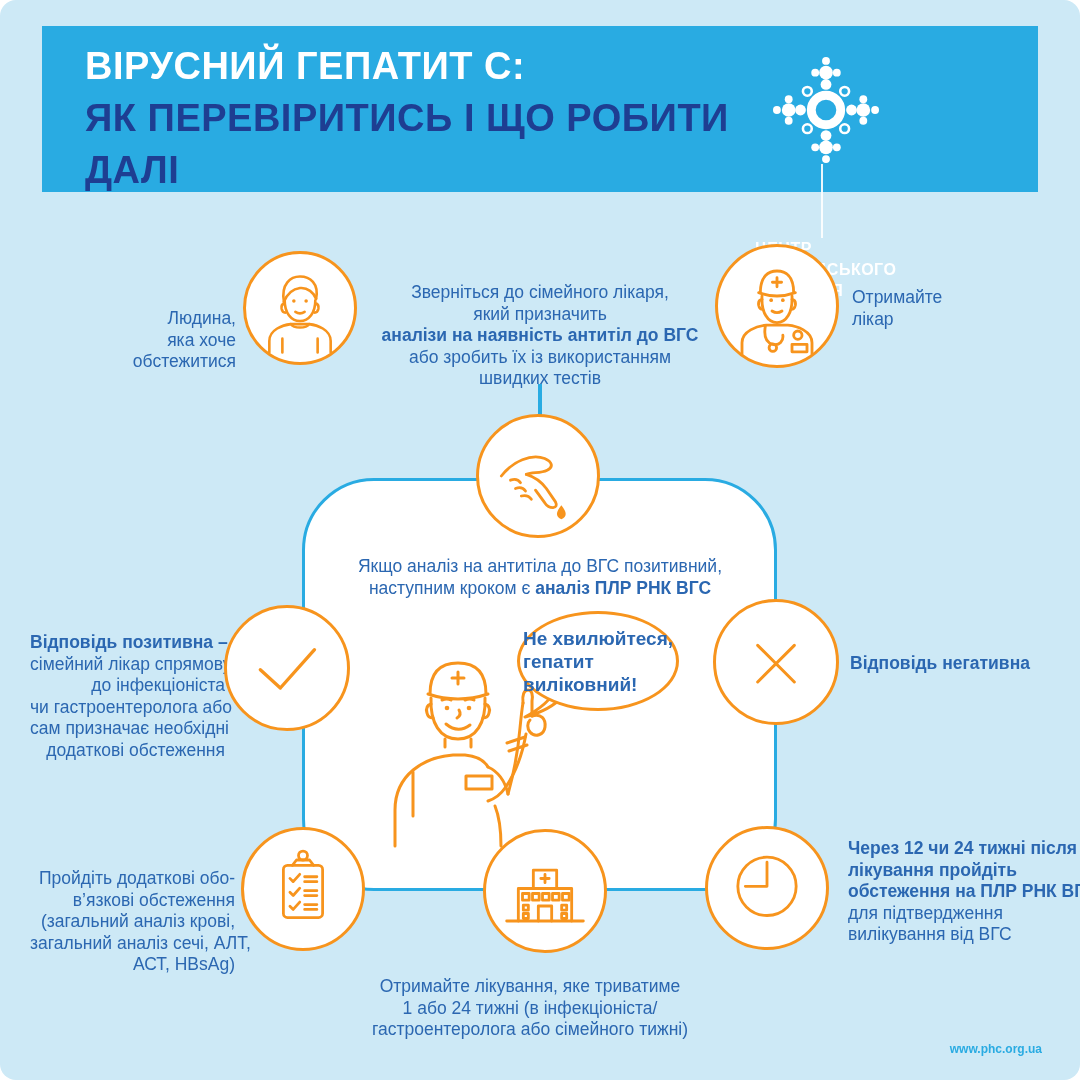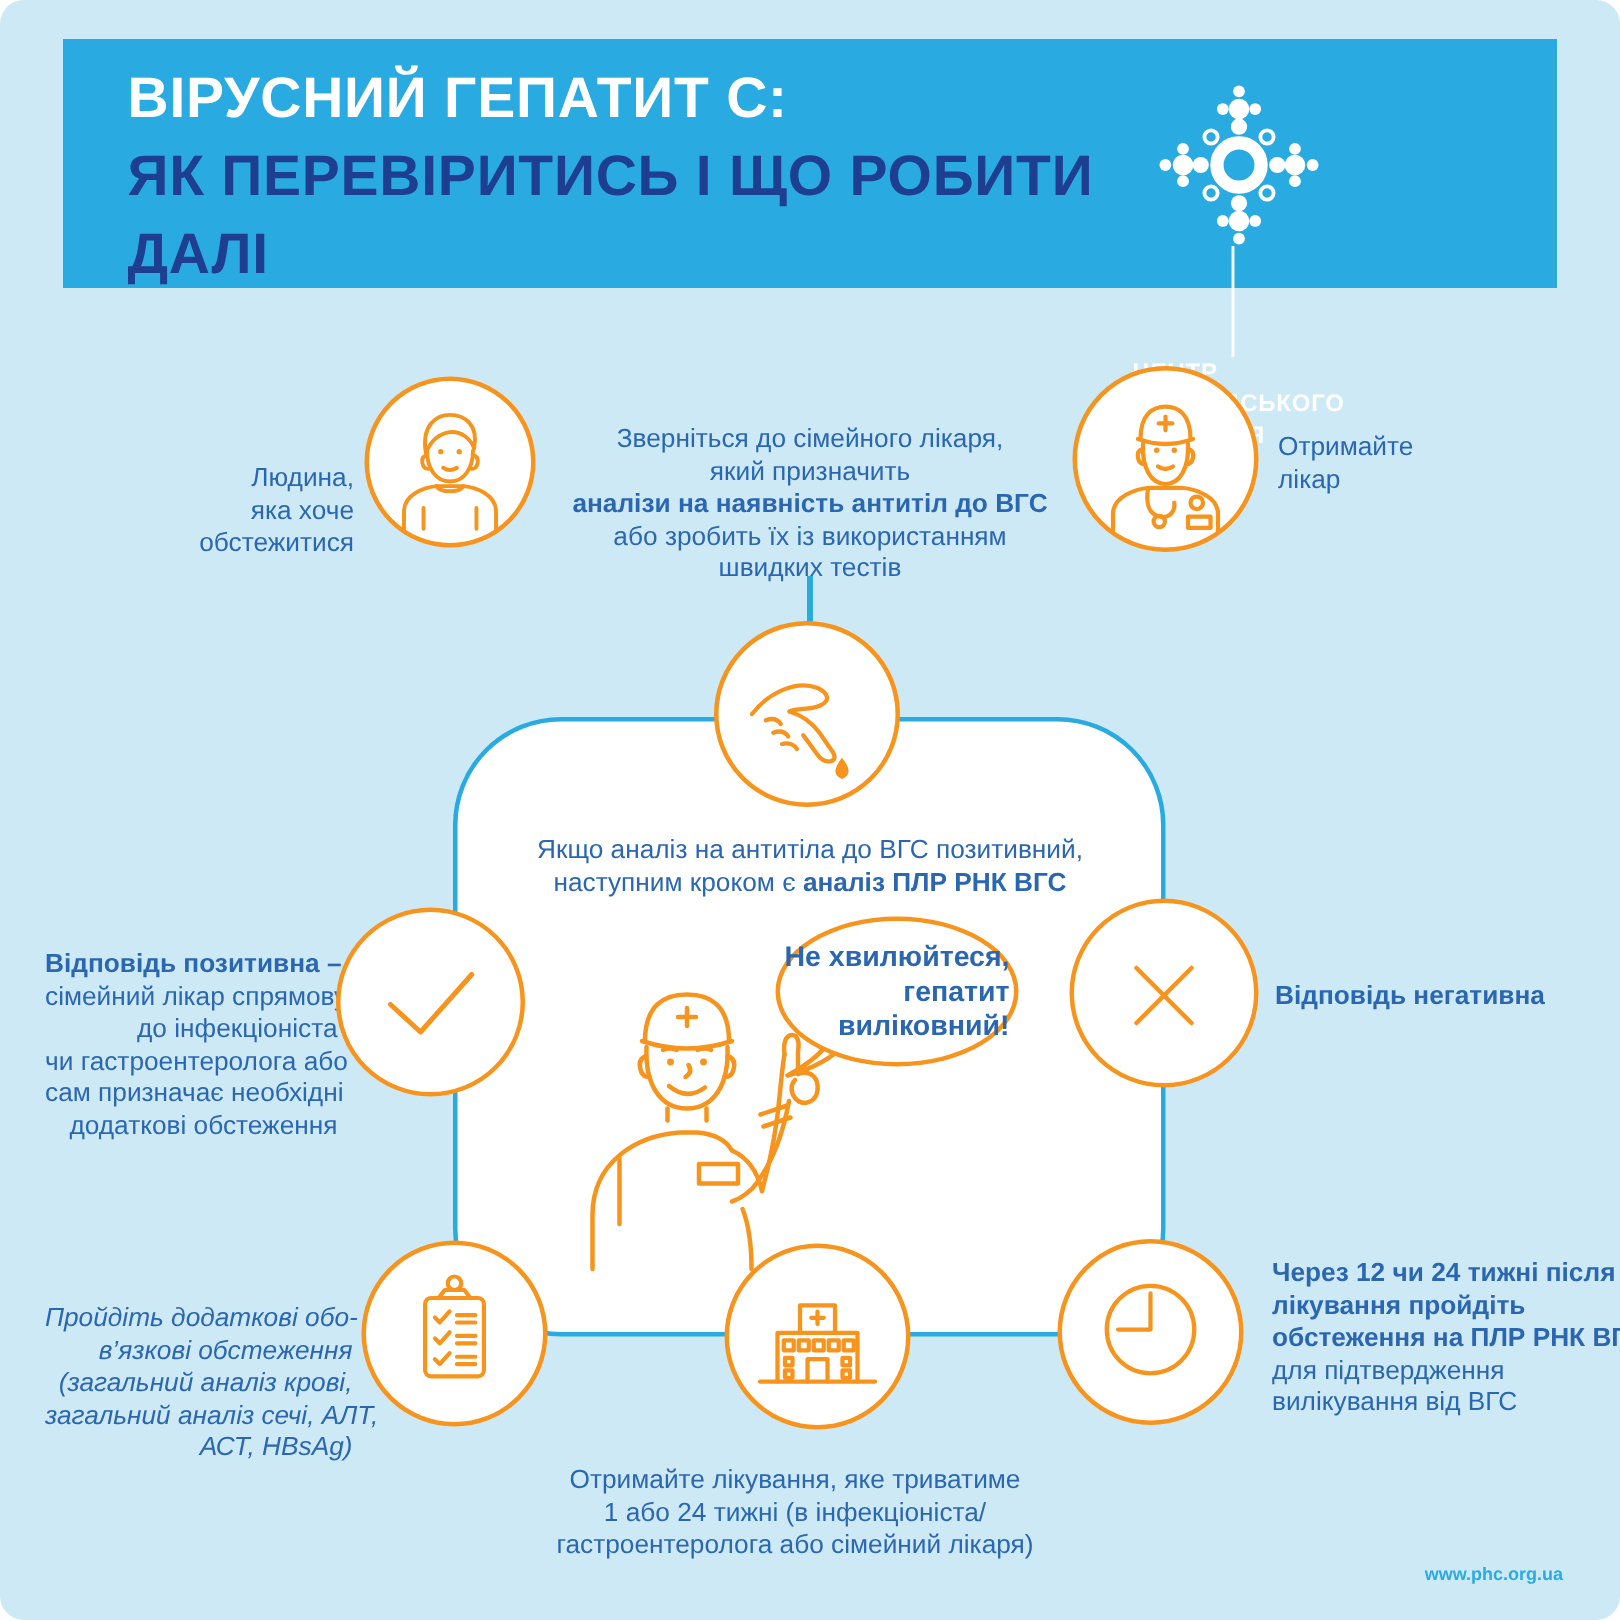--- a/index.html
+++ b/index.html
@@ -27,21 +27,21 @@
   
   .circ{position:absolute;border-radius:50%;background:#ffffff;border:3px solid var(--orange);
         box-sizing:border-box;display:flex;align-items:center;justify-content:center;z-index:3;}
   .circ svg{display:block;}
   .stroke{fill:none;stroke:var(--orange);stroke-width:3.4;stroke-linecap:round;stroke-linejoin:round;}
   .fillo{fill:var(--orange);stroke:none;}
   
   .bubble{position:absolute;left:517px;top:611px;width:156px;height:94px;background:#ffffff;
           border:3px solid var(--orange);border-radius:50%;display:flex;align-items:center;justify-content:center;
           z-index:4;}
-  .bubble-inner{text-align:right;color:var(--text_blue);font-weight:bold;font-size:19px;line-height:23px;}
+  .bubble-inner{text-align:left;color:var(--text_blue);font-weight:bold;font-size:19px;line-height:23px;}
   .tail{position:absolute;left:521px;top:688px;z-index:3;}
   .illo{position:absolute;left:373px;top:648px;z-index:2;}
   .footer{position:absolute;right:38px;top:1042px;color:var(--accent);font-weight:bold;font-size:12px;z-index:2;cursor:pointer;}
 </style>
 </head>
 <body>
 
 <div id="canvas">
 
   <div class="band"></div>
@@ -223,21 +223,21 @@
     <path d="M34,2 Q28,16 4,29 Q30,22 42,8 Z" fill="#ffffff" stroke="var(--orange)" stroke-width="3" stroke-linejoin="round"></path>
   </svg>
   <div class="bubble">
     <div class="bubble-inner">
         <div><span>Не хвилюйтеся,</span></div>
         <div><span>гепатит</span></div>
         <div><span>виліковний!</span></div>
       </div>
   </div>
 
-  <div class="txt r" style="left:30px;width:205px;top:843px;font-style:italic;">
+  <div class="txt r" style="left:30px;width:205px;top:843px;">
       <div><span>Пройдіть додаткові обо-</span></div>
       <div><span>в’язкові обстеження</span></div>
       <div><span>(загальний аналіз крові,</span></div>
       <div><span>загальний аналіз сечі, АЛТ,</span></div>
       <div><span>АСТ, HBsAg)</span></div>
     </div>
 
   <div class="circ" style="left:241px;top:827px;width:124px;height:124px;">
     <svg width="98" height="98" viewBox="0 0 120 120">
       <circle class="stroke" cx="60" cy="19" r="5.5"></circle>
@@ -279,18 +279,18 @@
       <div><span class="b">Через 12 чи 24 тижні після</span></div>
       <div><span class="b">лікування пройдіть</span></div>
       <div><span class="b">обстеження на ПЛР РНК ВГС</span></div>
       <div><span>для підтвердження</span></div>
       <div><span>вилікування від ВГС</span></div>
     </div>
 
   <div class="txt c" style="left:340px;width:380px;top:962px;">
       <div><span>Отримайте лікування, яке триватиме</span></div>
       <div><span>1 або 24 тижні (в інфекціоніста/</span></div>
-      <div><span>гастроентеролога або сімейний лікаря)</span></div>
+      <div><span>гастроентеролога або сімейного тижні)</span></div>
     </div>
 
   <div class="footer">www.phc.org.ua</div>
 
 </div>
 
 </body></html>

